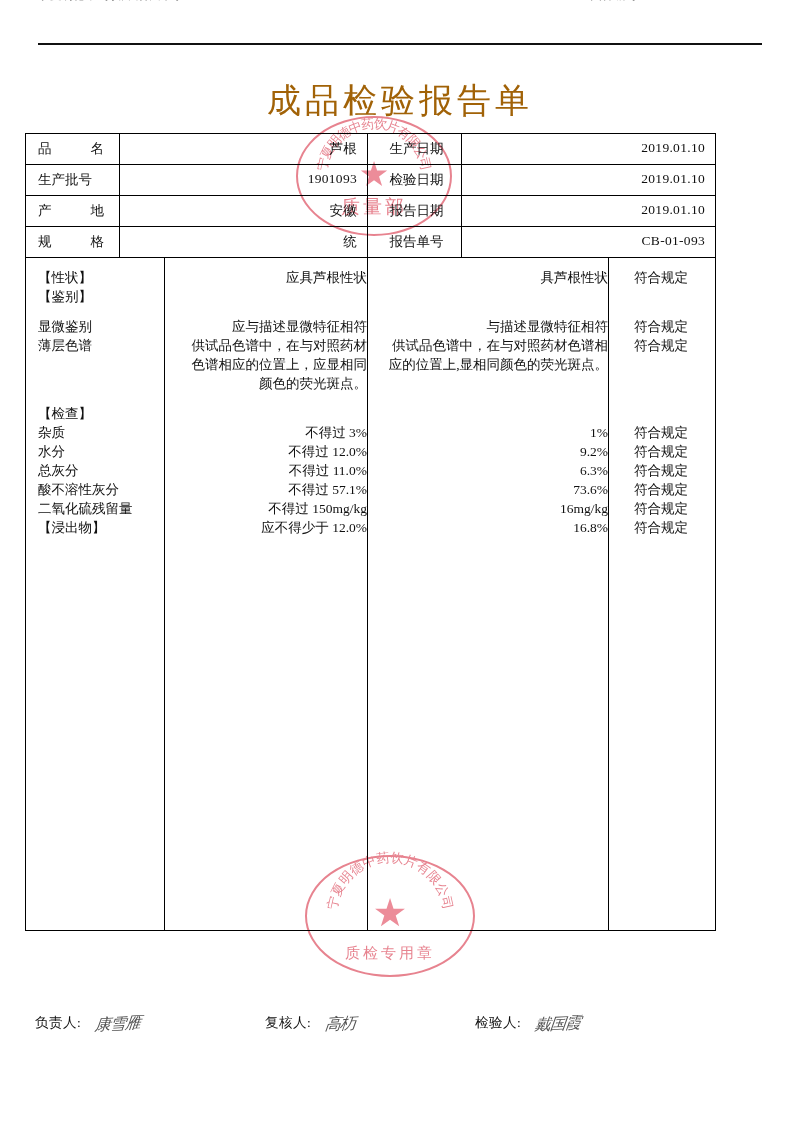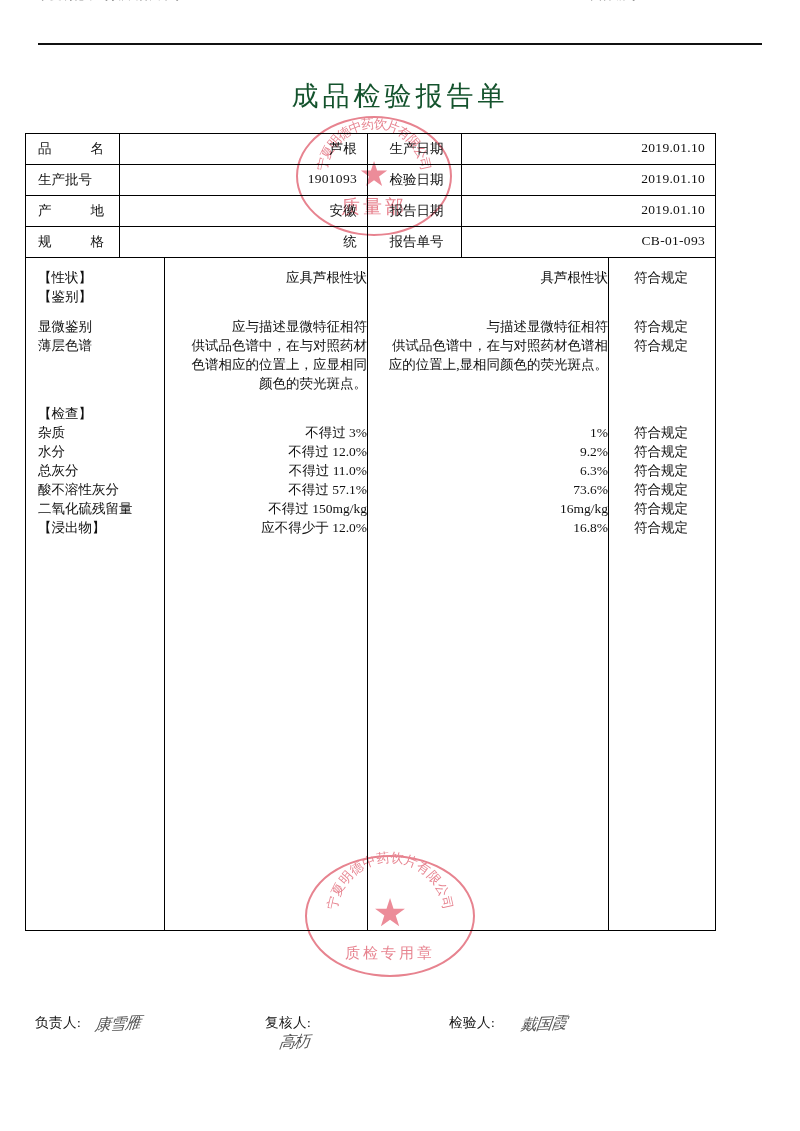--- a/index.html
+++ b/index.html
@@ -42,24 +42,24 @@
     height: 2px;
     background: #111;
   }
 
   
   .doc-title {
     position: absolute;
     left: 0; top: 78px;
     width: 800px;
     text-align: center;
-    font-size: 27px;
+    font-size: 34px;
     letter-spacing: 4px;
     font-family: "DejaVu Serif", "Liberation Serif", serif;
-    color: #14532d;
+    color: #a16207;
   }
 
   
   .sheet {
     position: absolute;
     left: 25px; top: 133px;
     width: 690px;
   }
   table.grid {
     width: 690px;
@@ -144,22 +144,22 @@
     font-size: 13.5px;
   }
   .sig {
     position: absolute;
     top: 0;
     display: flex;
     align-items: flex-start;
     white-space: nowrap;
   }
   .sig-1 { left: 10px; }
-  .sig-2 { left: 240px; flex-direction: column; }
-  .sig-3 { left: 424px; gap: 12px; }
+  .sig-2 { left: 240px; }
+  .sig-3 { left: 450px; }
   .sig-label { letter-spacing: .5px; }
   .sig-name {
     margin-left: 14px;
     font-family: "DejaVu Serif", serif;
     font-size: 16px;
     color: #2c2c2c;
     transform: skewX(-9deg) rotate(-3deg);
     font-style: italic;
     opacity: .82;
     letter-spacing: -1px;

